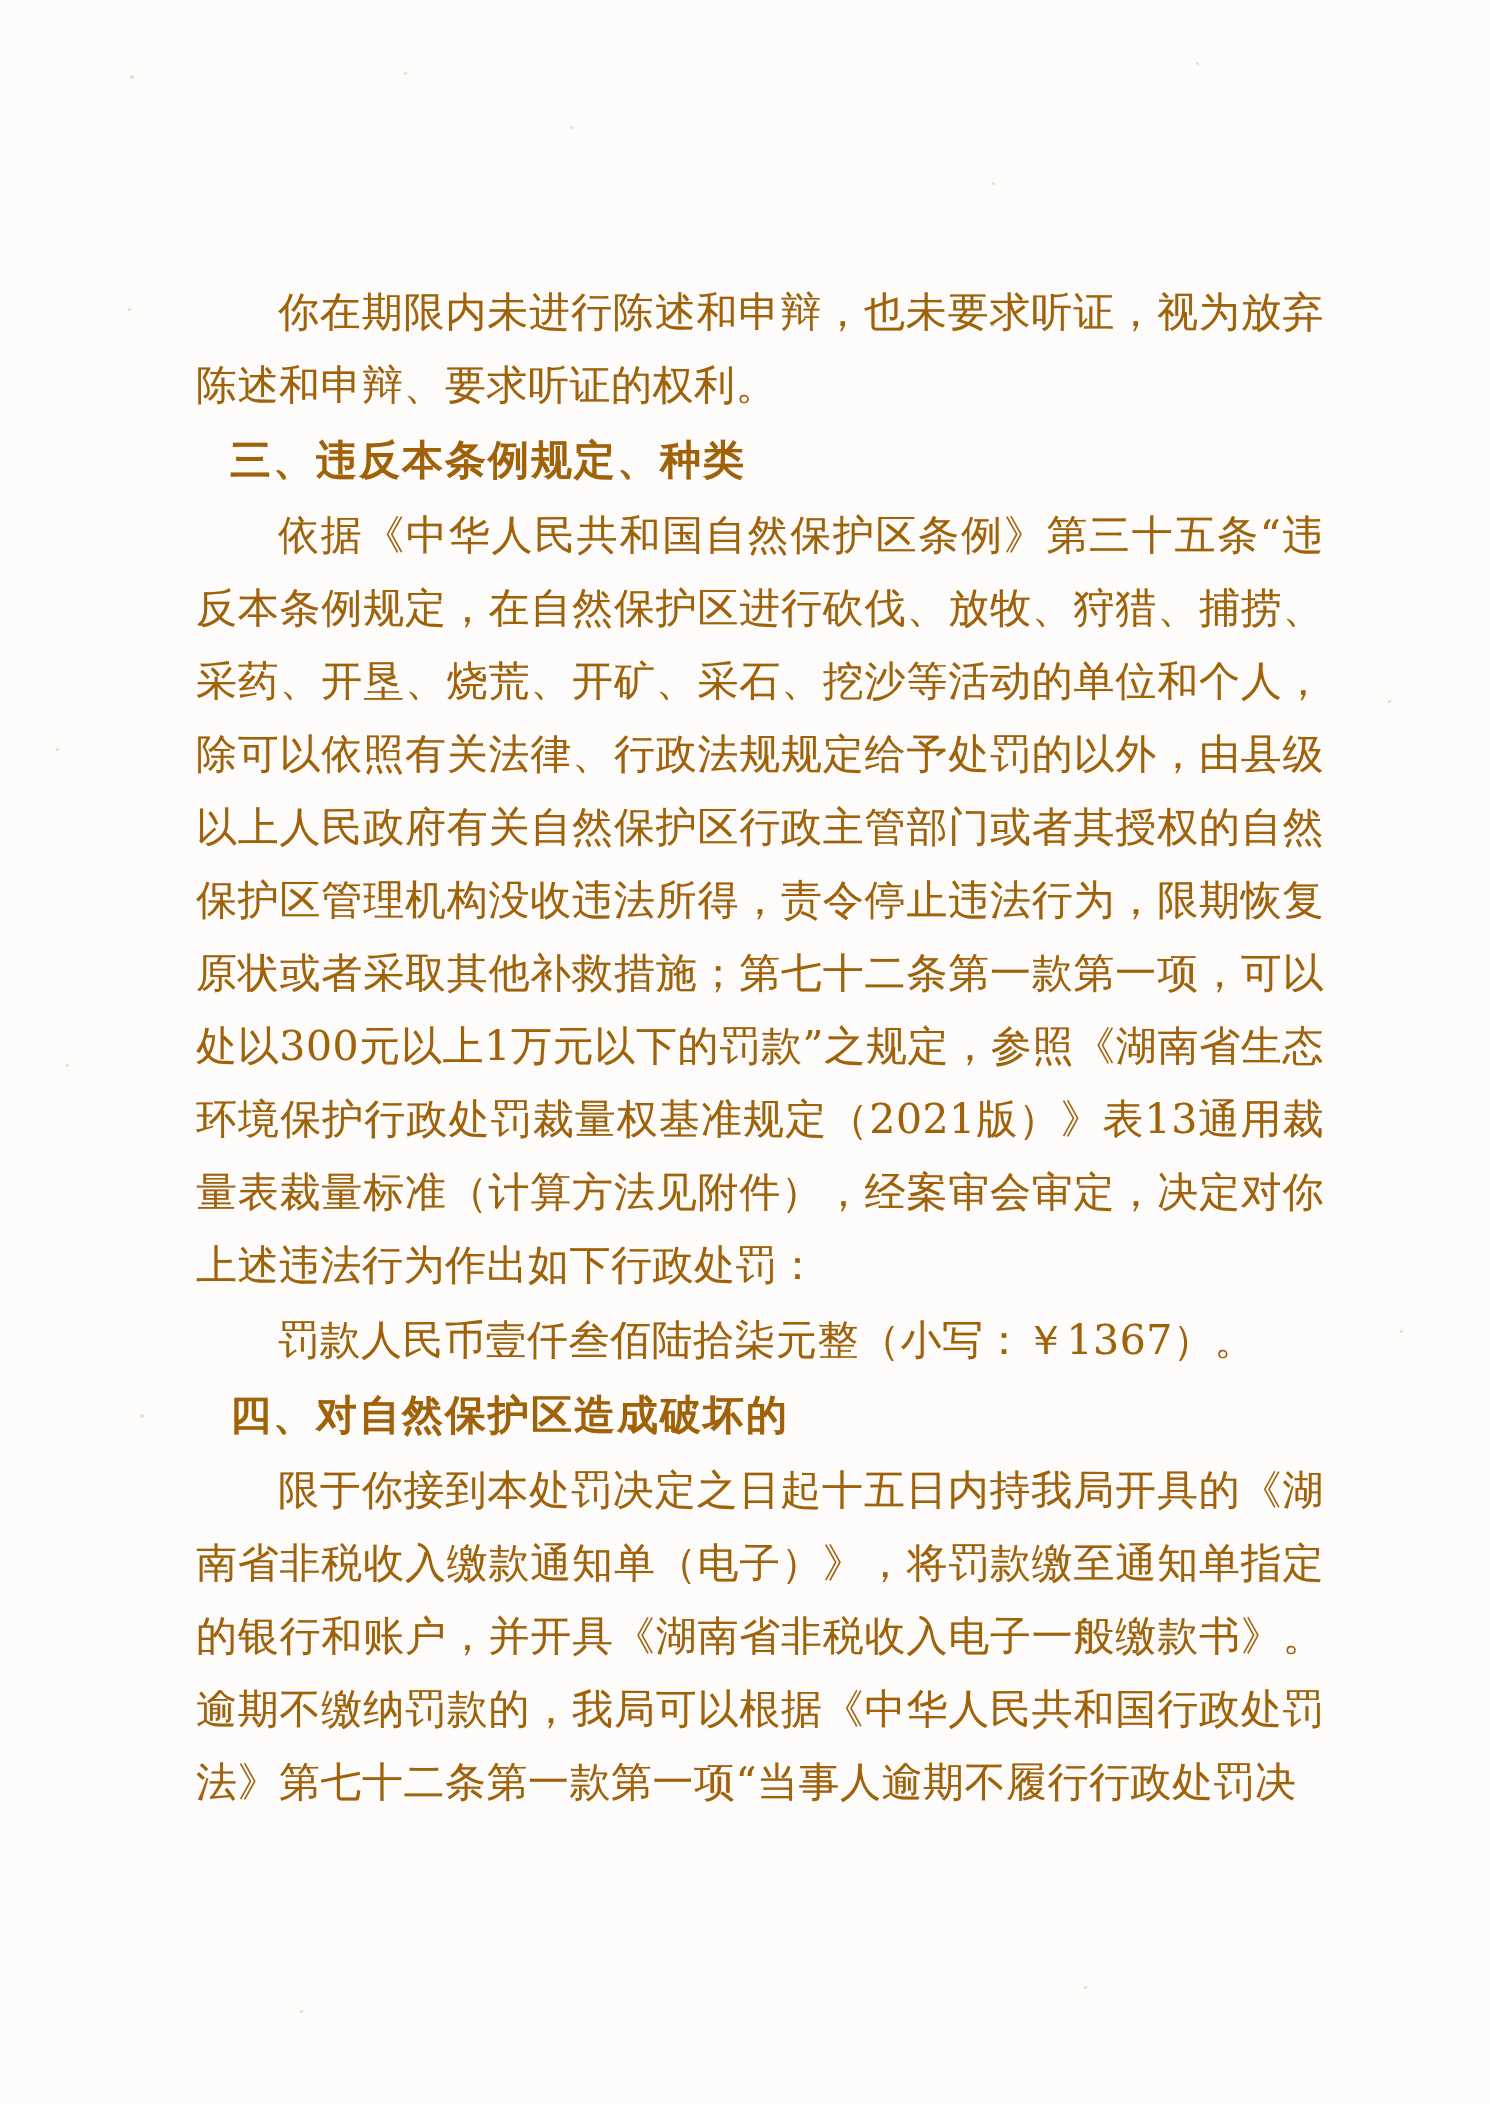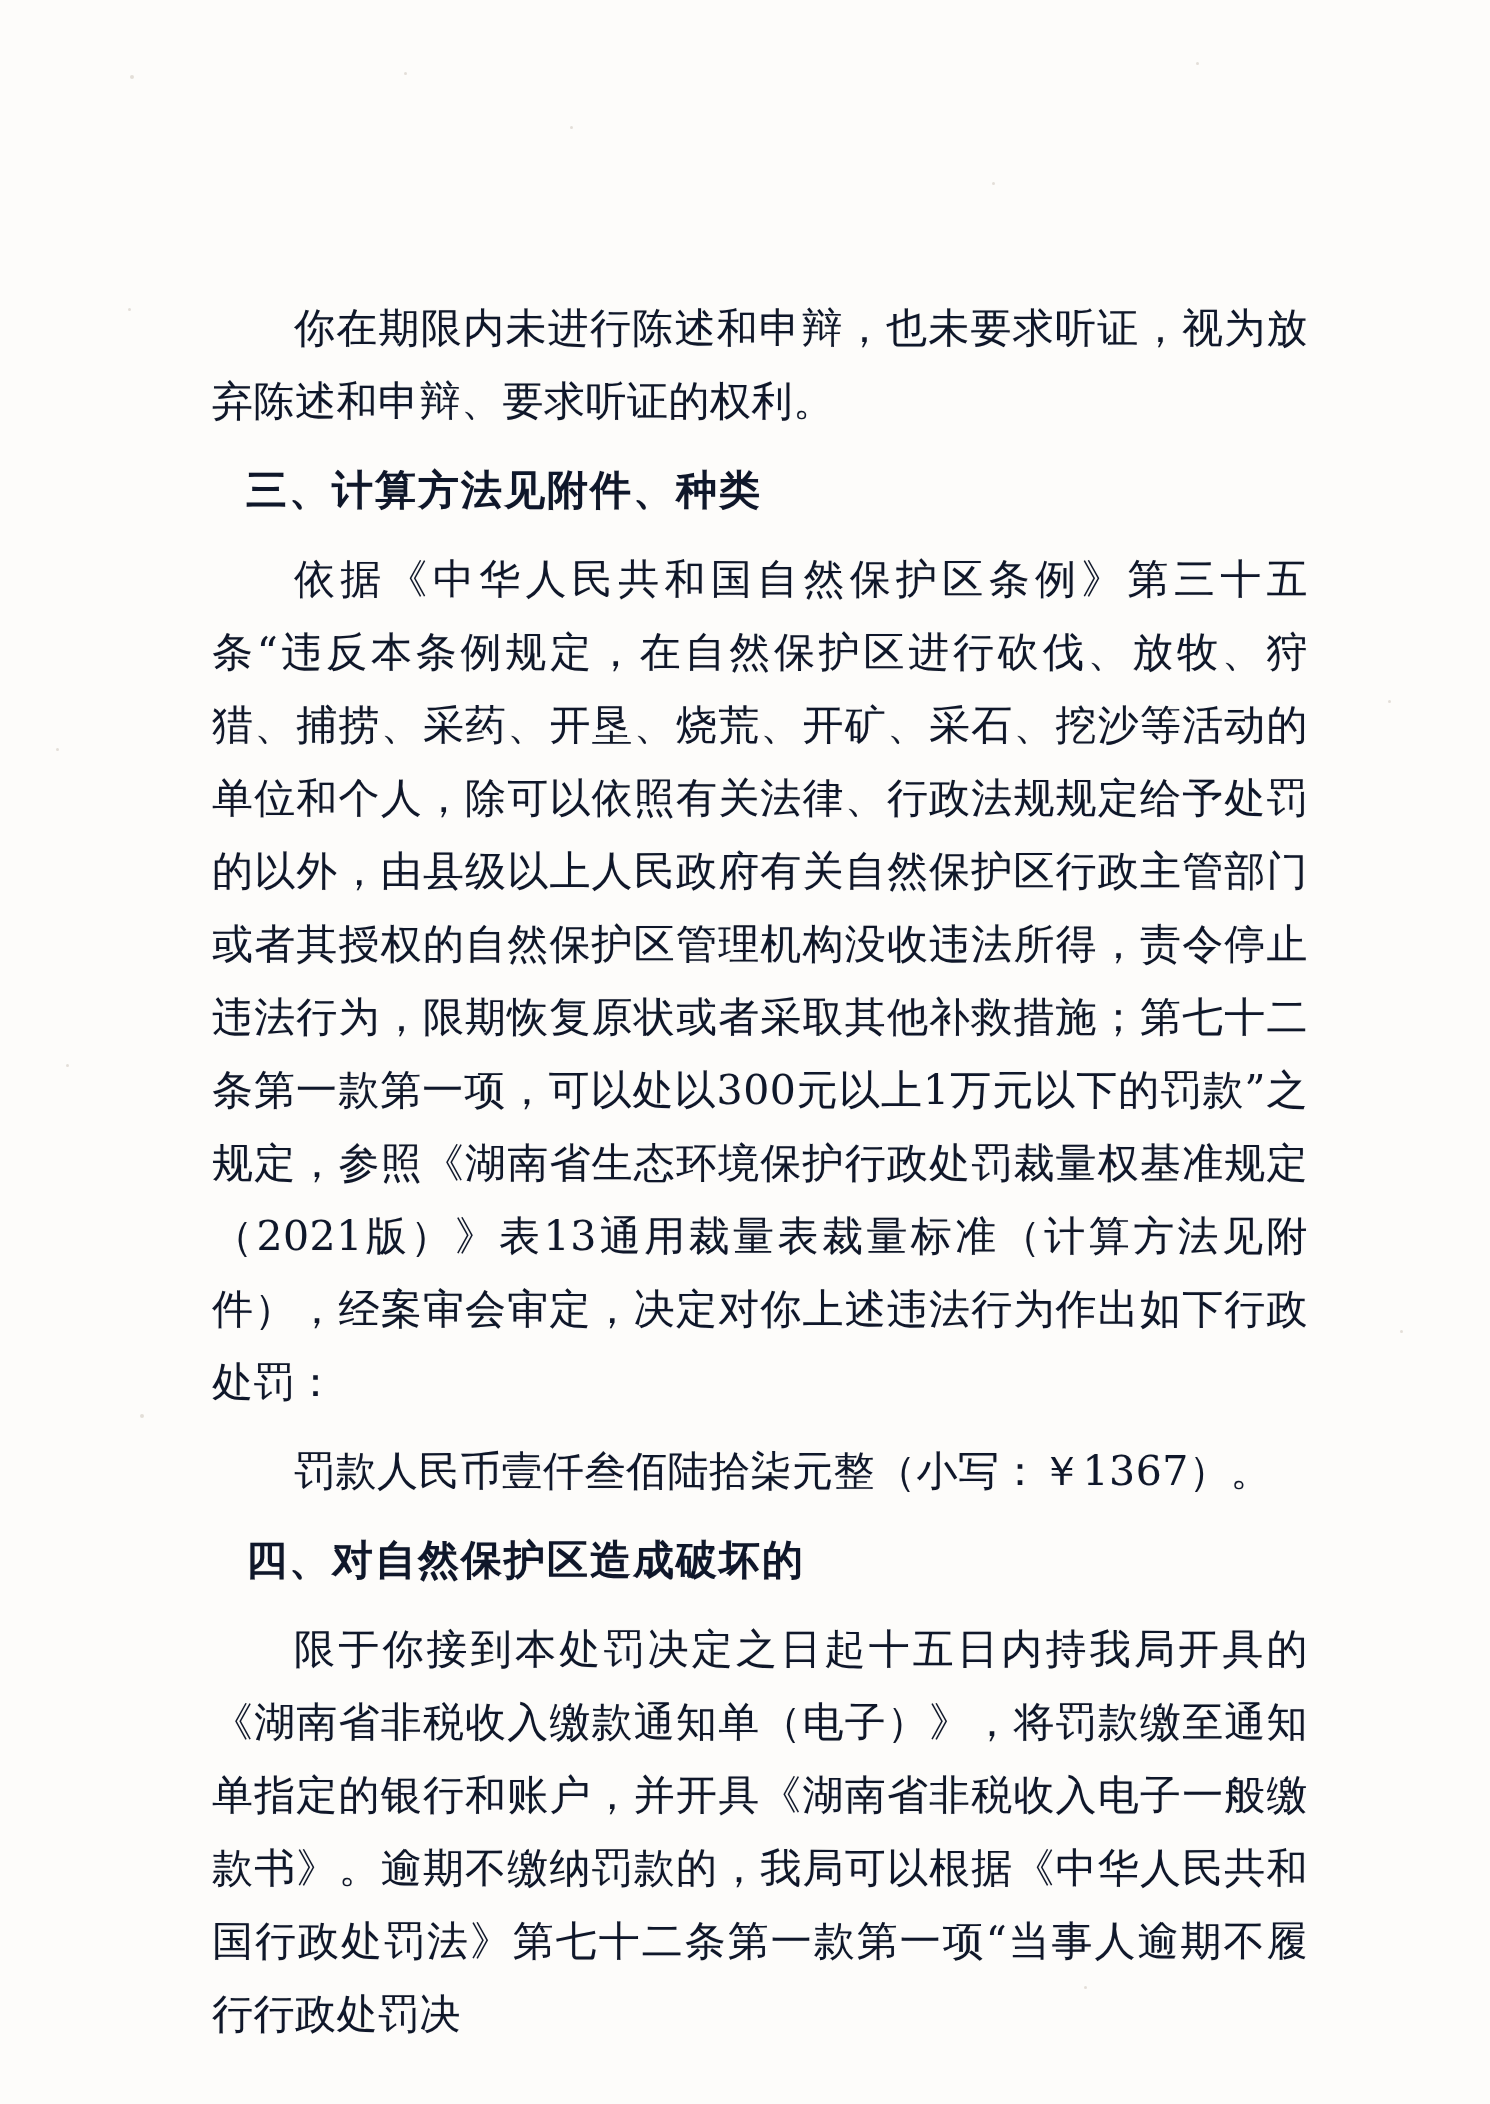--- a/index.html
+++ b/index.html
@@ -24,22 +24,22 @@
     border-radius: 50%;
     opacity: 0.75;
   }
   .content {
     position: absolute;
     left: 196px;
     top: 276px;
     width: 1128px;
   }
   p {
-    margin: 16px;
-    color: #0f172a;
+    margin: 0;
+    color: #a16207;
     font-family: "DejaVu Serif", serif;
     font-size: 41px;
     line-height: 73px;
     letter-spacing: 0.5px;
     text-align: justify;
     text-justify: inter-character;
     white-space: normal;
   }
   p.indent {
     text-indent: 82px;
@@ -74,21 +74,21 @@
   <div class="speckle" style="left:66px;top:1064px;width:3px;height:3px;"></div>
   <div class="speckle" style="left:140px;top:1414px;width:4px;height:4px;"></div>
   <div class="speckle" style="left:1400px;top:1330px;width:3px;height:3px;"></div>
   <div class="speckle" style="left:1084px;top:1986px;width:3px;height:3px;"></div>
   <div class="speckle" style="left:300px;top:2010px;width:3px;height:3px;"></div>
 
   <div class="content">
 
     <p class="indent blk">你在期限内未进行陈述和申辩，也未要求听证，视为放弃陈述和申辩、要求听证的权利。</p>
 
-    <p class="heading blk">三、计算方法见附件、种类</p>
+    <p class="heading blk">三、违反本条例规定、种类</p>
 
     <p class="indent blk">依据《中华人民共和国自然保护区条例》第三十五条“违反本条例规定，在自然保护区进行砍伐、放牧、狩猎、捕捞、采药、开垦、烧荒、开矿、采石、挖沙等活动的单位和个人，除可以依照有关法律、行政法规规定给予处罚的以外，由县级以上人民政府有关自然保护区行政主管部门或者其授权的自然保护区管理机构没收违法所得，责令停止违法行为，限期恢复原状或者采取其他补救措施；第七十二条第一款第一项，可以处以300元以上1万元以下的罚款”之规定，参照《湖南省生态环境保护行政处罚裁量权基准规定（2021版）》表13通用裁量表裁量标准（计算方法见附件），经案审会审定，决定对你上述违法行为作出如下行政处罚：</p>
 
     <p class="indent blk">罚款人民币壹仟叁佰陆拾柒元整（小写：￥1367）。</p>
 
     <p class="heading blk">四、对自然保护区造成破坏的</p>
 
     <p class="indent blk">限于你接到本处罚决定之日起十五日内持我局开具的《湖南省非税收入缴款通知单（电子）》，将罚款缴至通知单指定的银行和账户，并开具《湖南省非税收入电子一般缴款书》。逾期不缴纳罚款的，我局可以根据《中华人民共和国行政处罚法》第七十二条第一款第一项“当事人逾期不履行行政处罚决</p>
 
   </div>

